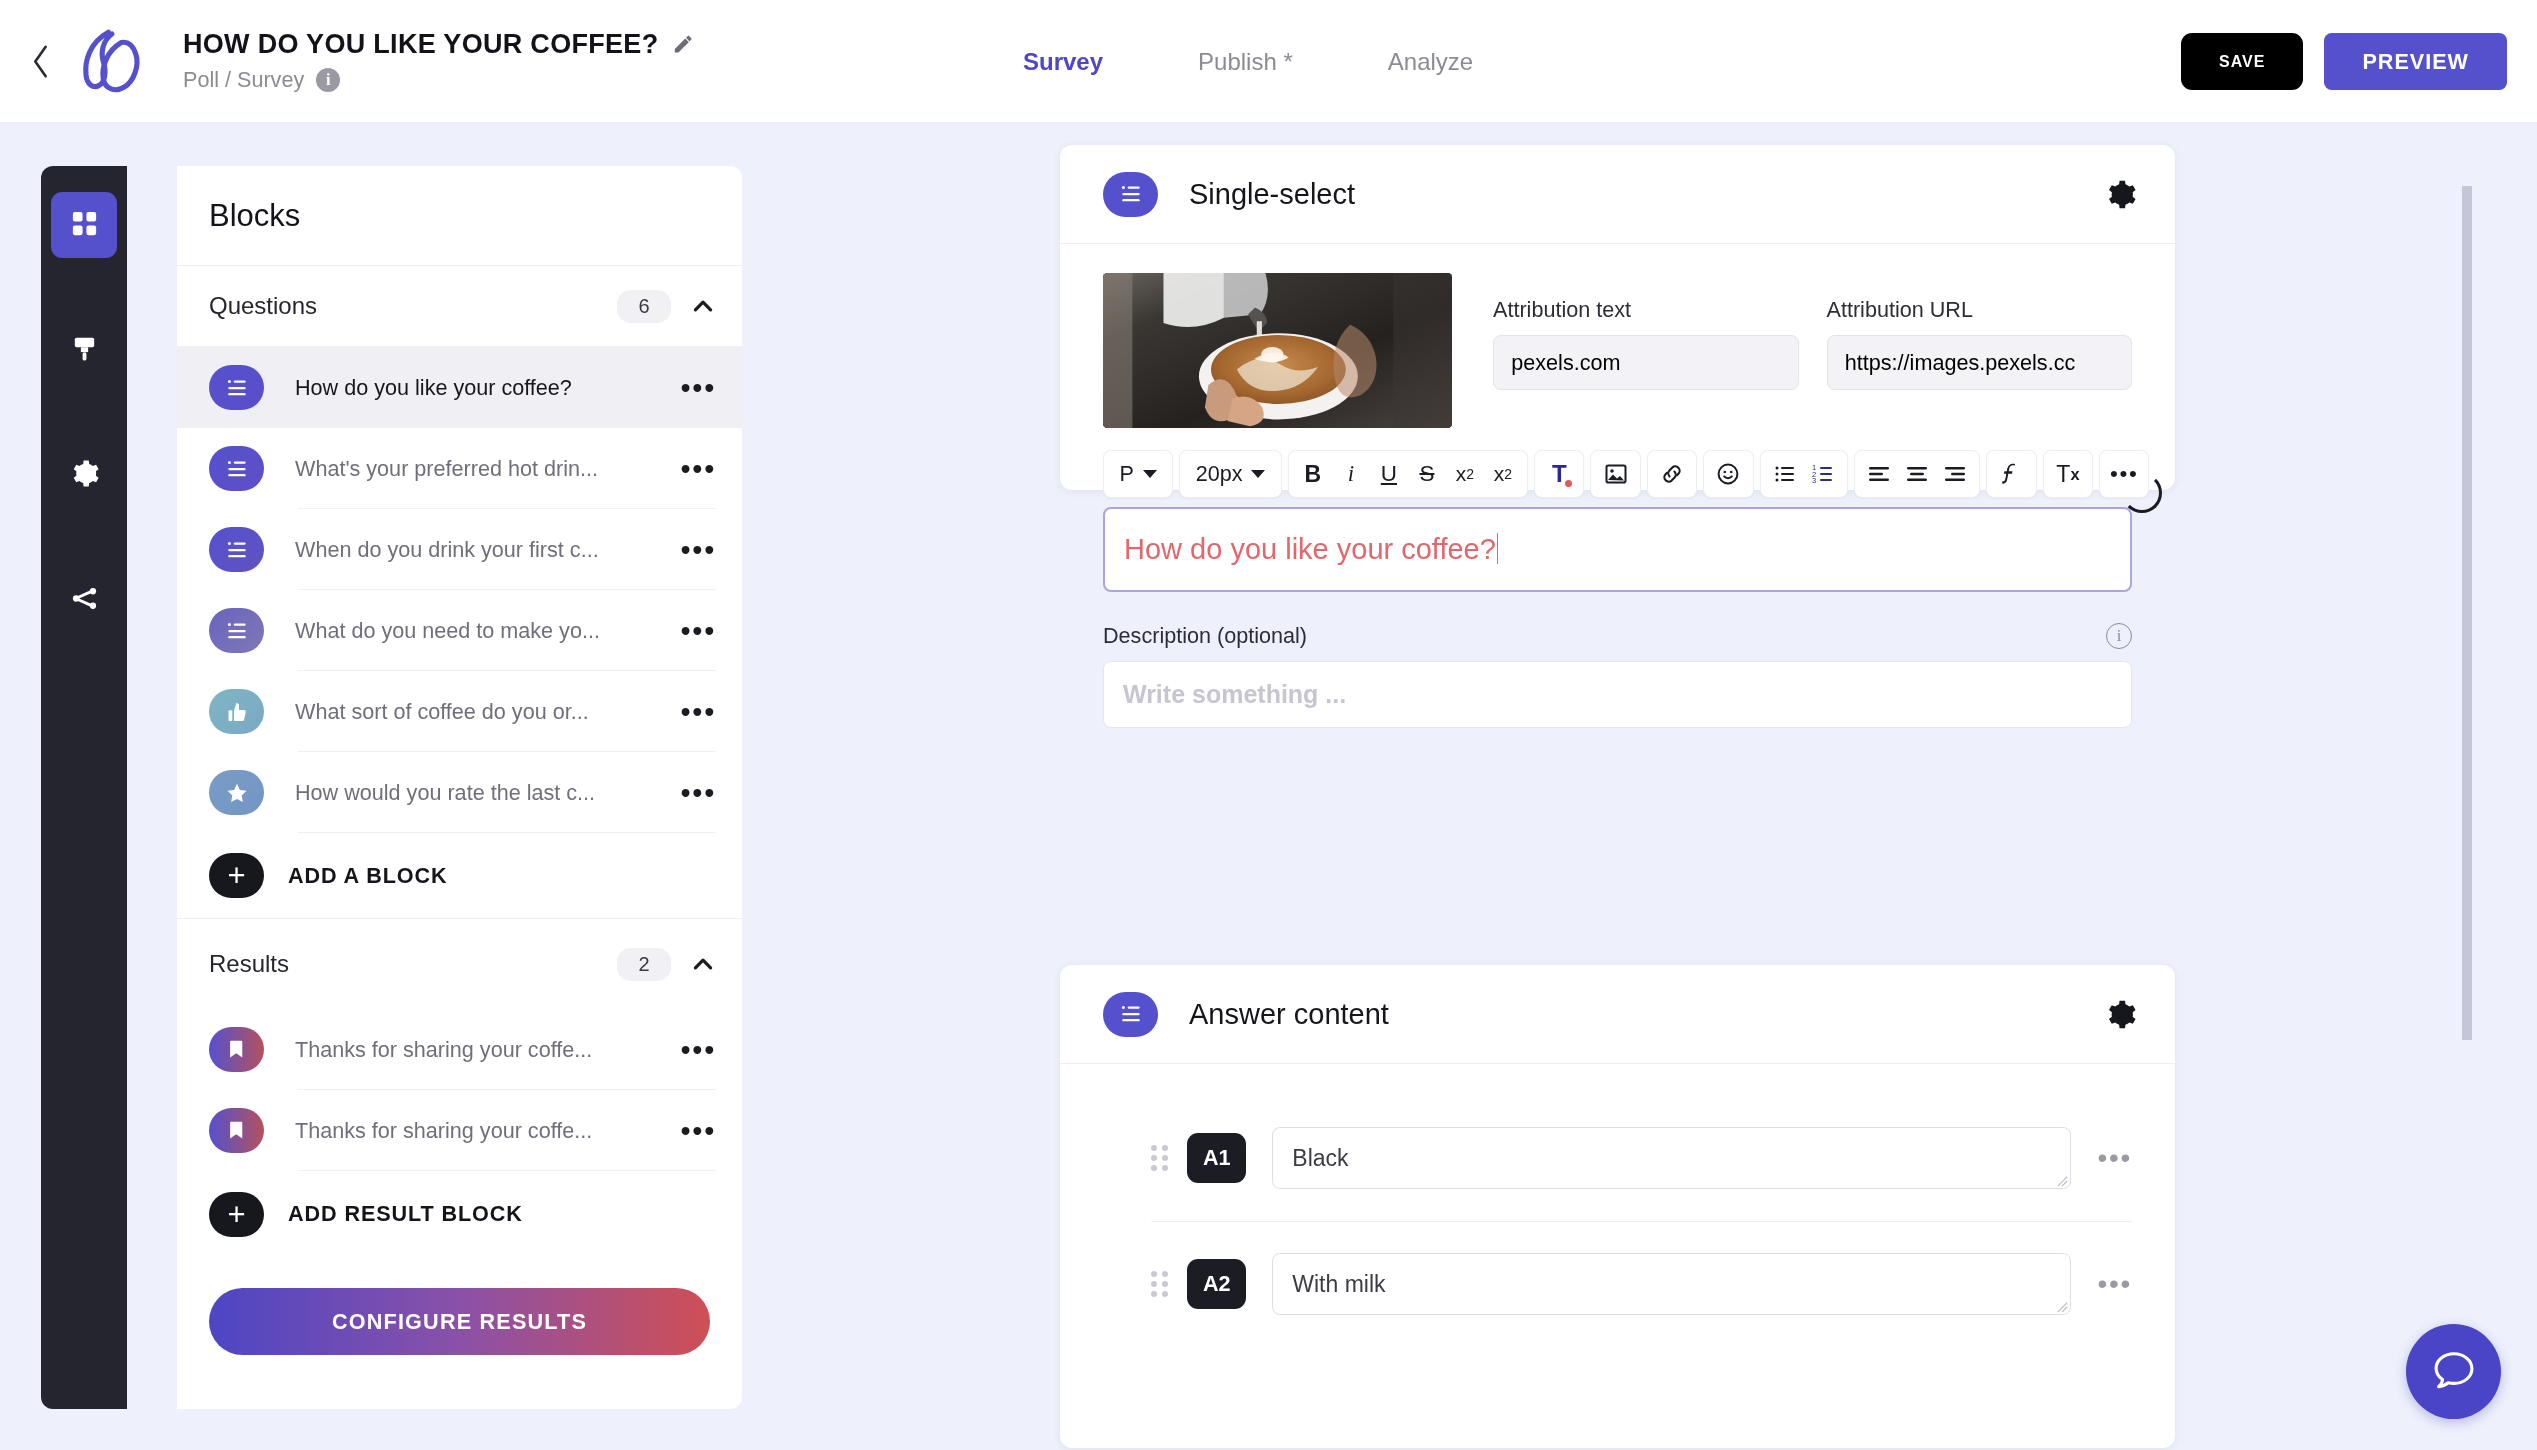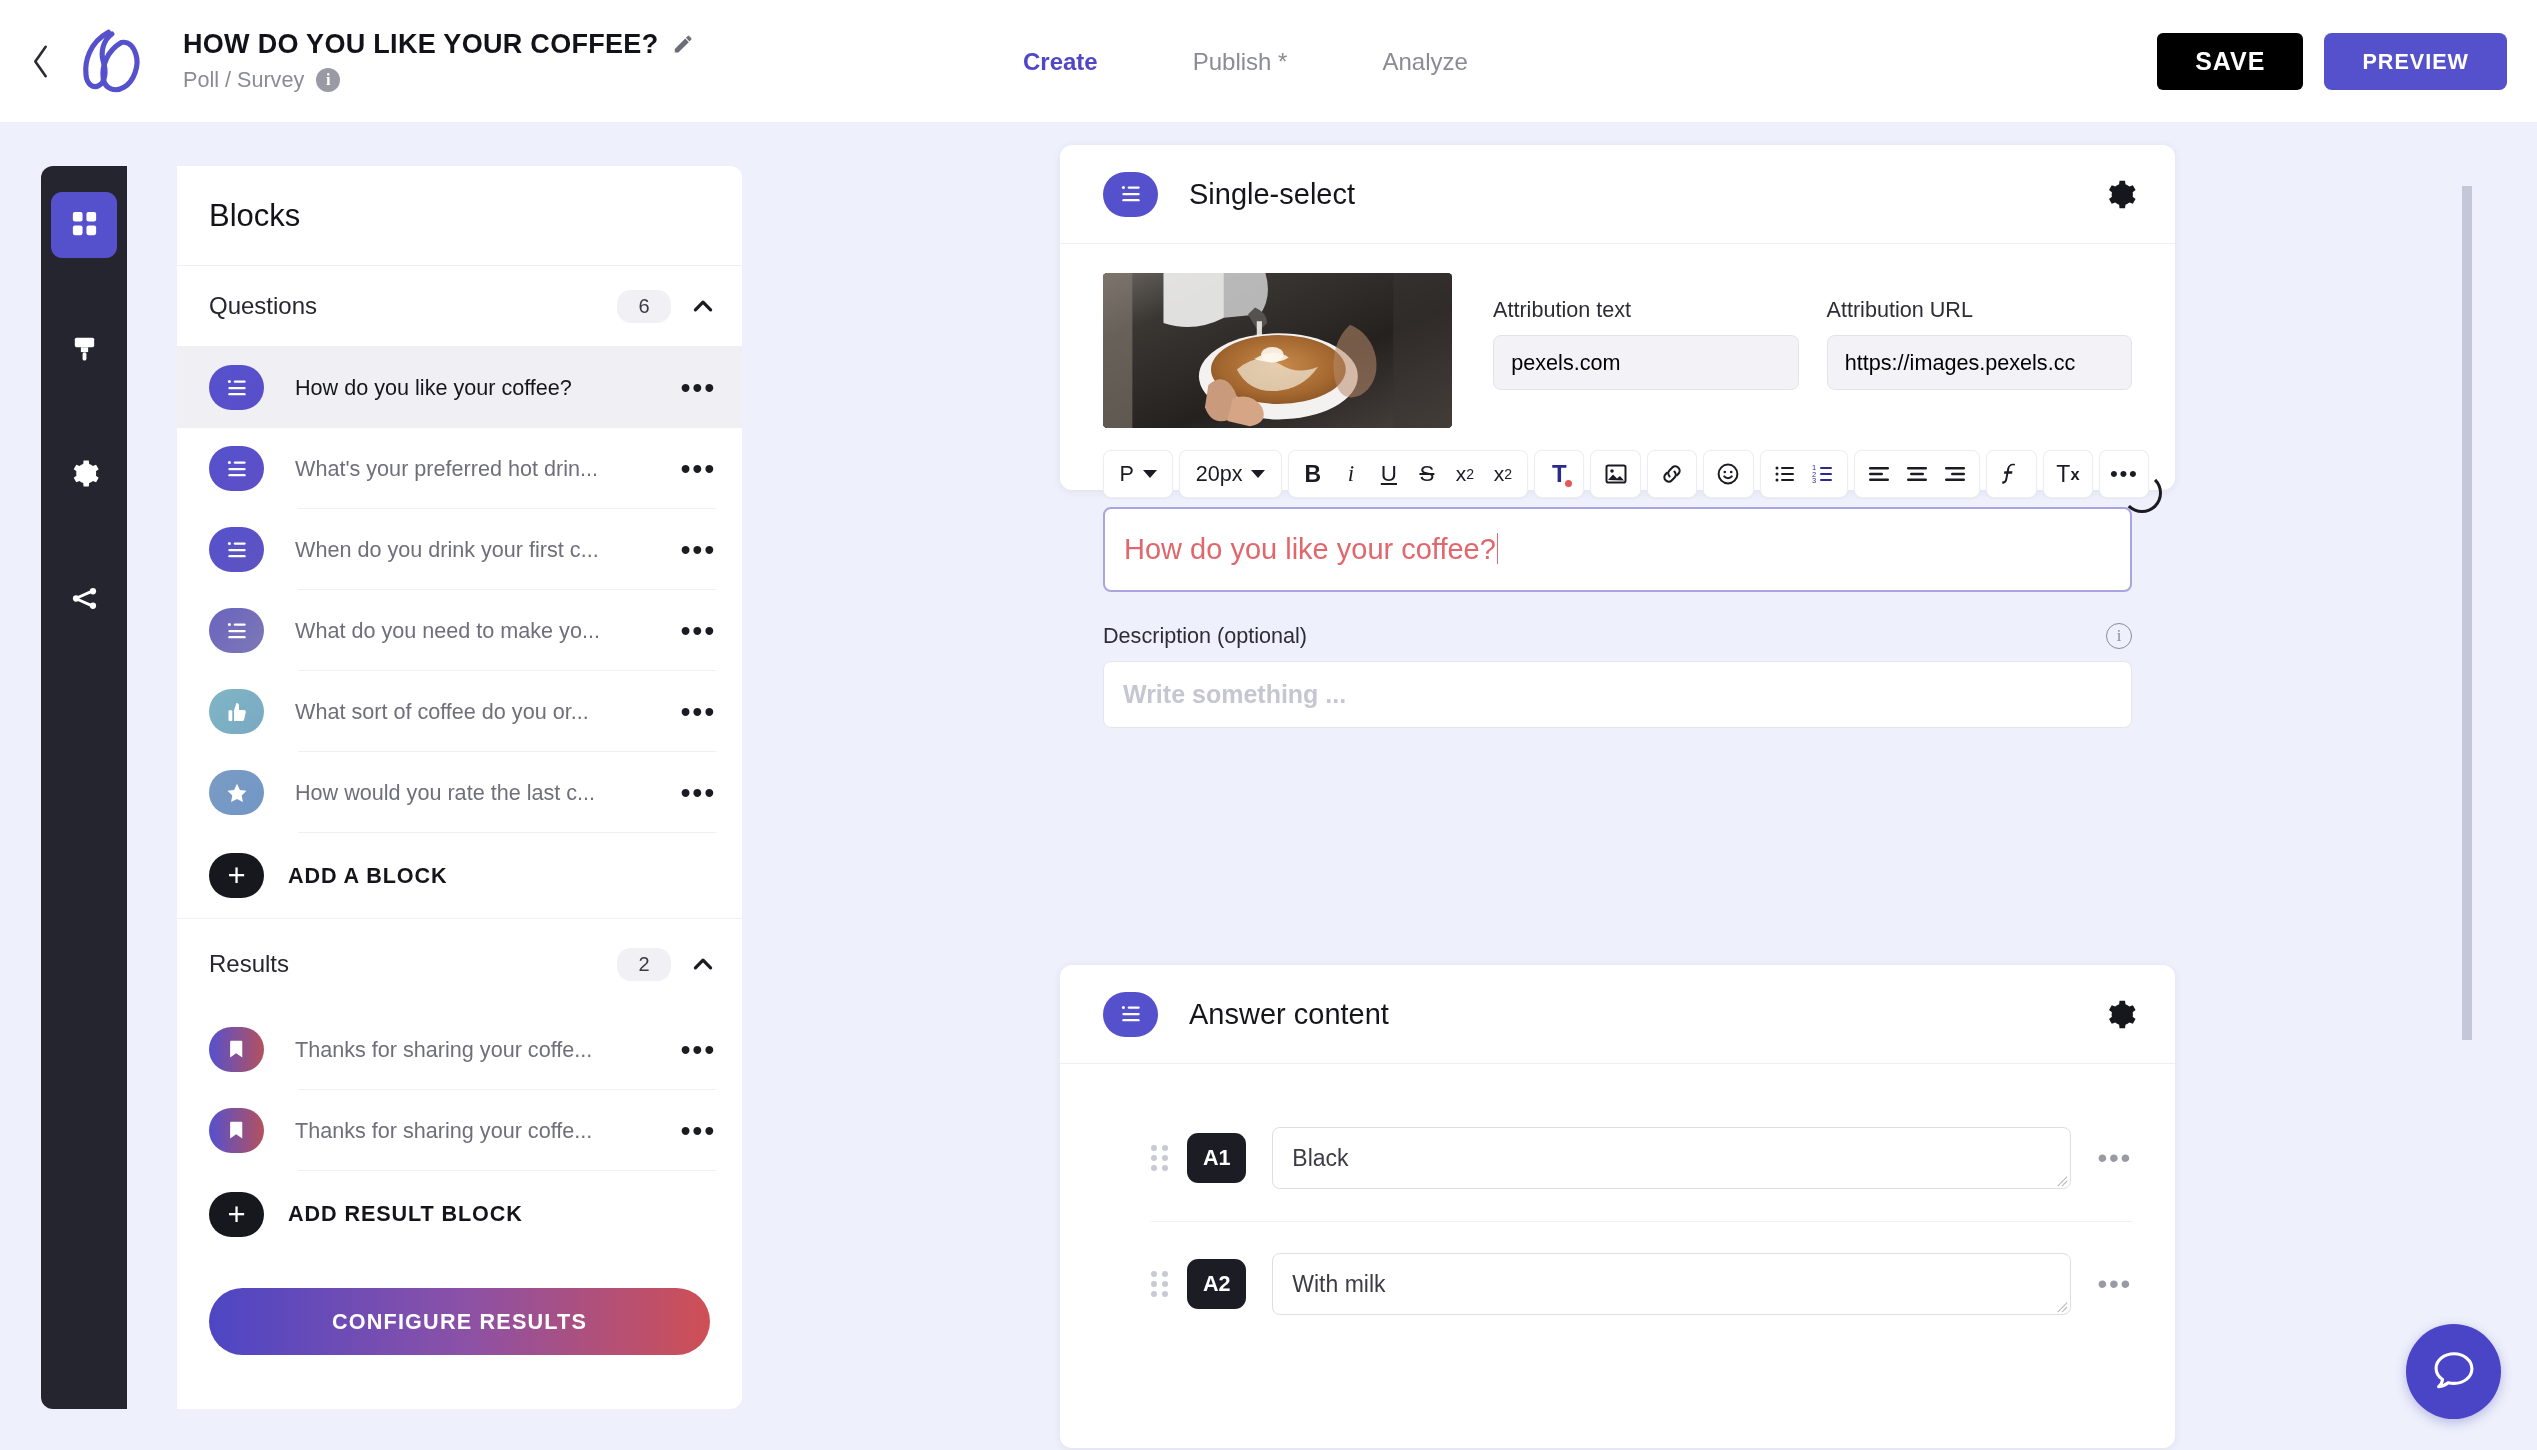--- a/index.html
+++ b/index.html
@@ -40,22 +40,22 @@
     position: absolute; left: 1023px; top: 0; height: 123px;
     display: flex; align-items: center; gap: 95px;
   }
   .nav-tab { font-size: 24px; color: #8b8b96; cursor: pointer; }
   .nav-tab.active { color: #4f46c8; font-weight: bold; }
   .top-actions {
     position: absolute; right: 31px; top: 0; height: 123px;
     display: flex; align-items: center; gap: 21px;
   }
   .btn-save {
-    background: #000; color: #fff; border: none; border-radius: 6px;
-    padding: 0 38px; height: 57px; font-size: 25px; font-weight: bold;
+    background: #000; color: #fff; border: none; border-radius: 11px;
+    padding: 0 38px; height: 57px; font-size: 16px; font-weight: bold;
     letter-spacing: 1px; cursor: pointer; font-family: inherit;
   }
   .btn-preview {
     background: #5551cd; color: #fff; border: none; border-radius: 7.8px;
     padding: 0 38px; height: 57px; font-size: 21.6px; font-weight: bold;
     letter-spacing: 1px; cursor: pointer; font-family: inherit;
   }
 
   
   .rail {
@@ -319,21 +319,21 @@
             <path d="M20.7 7.1c.4-.4.4-1 0-1.4l-2.4-2.4c-.4-.4-1-.4-1.4 0L15 5.2 18.8 9l1.9-1.9z" fill="currentColor"></path>
           </svg>
       </span>
     </div>
     <div class="subtitle-row">
       <span class="proj-sub">Poll / Survey</span>
       <span class="info-circle">i</span>
     </div>
   </div>
   <div class="nav-tabs">
-    <span class="nav-tab active">Create</span>
+    <span class="nav-tab active">Survey</span>
     <span class="nav-tab">Publish *</span>
     <span class="nav-tab">Analyze</span>
   </div>
   <div class="top-actions">
     <button class="btn-save">SAVE</button>
     <button class="btn-preview">PREVIEW</button>
   </div>
 </div>
 
 <div class="rail">

